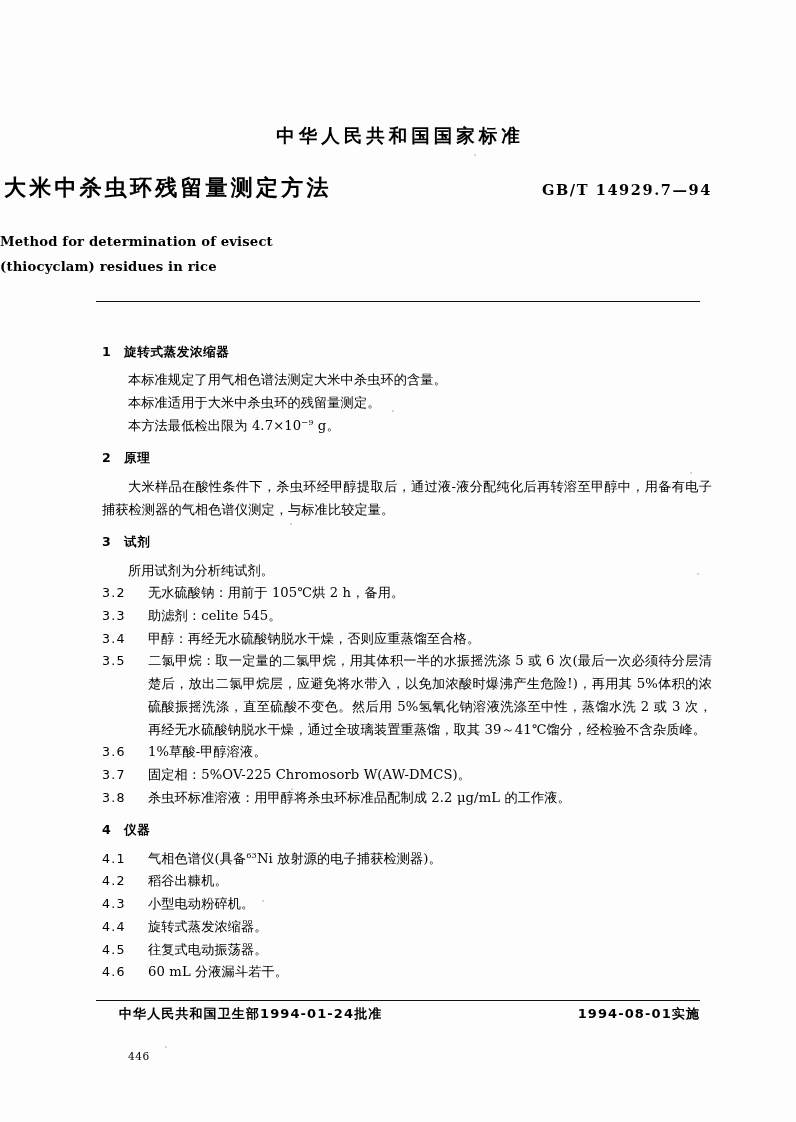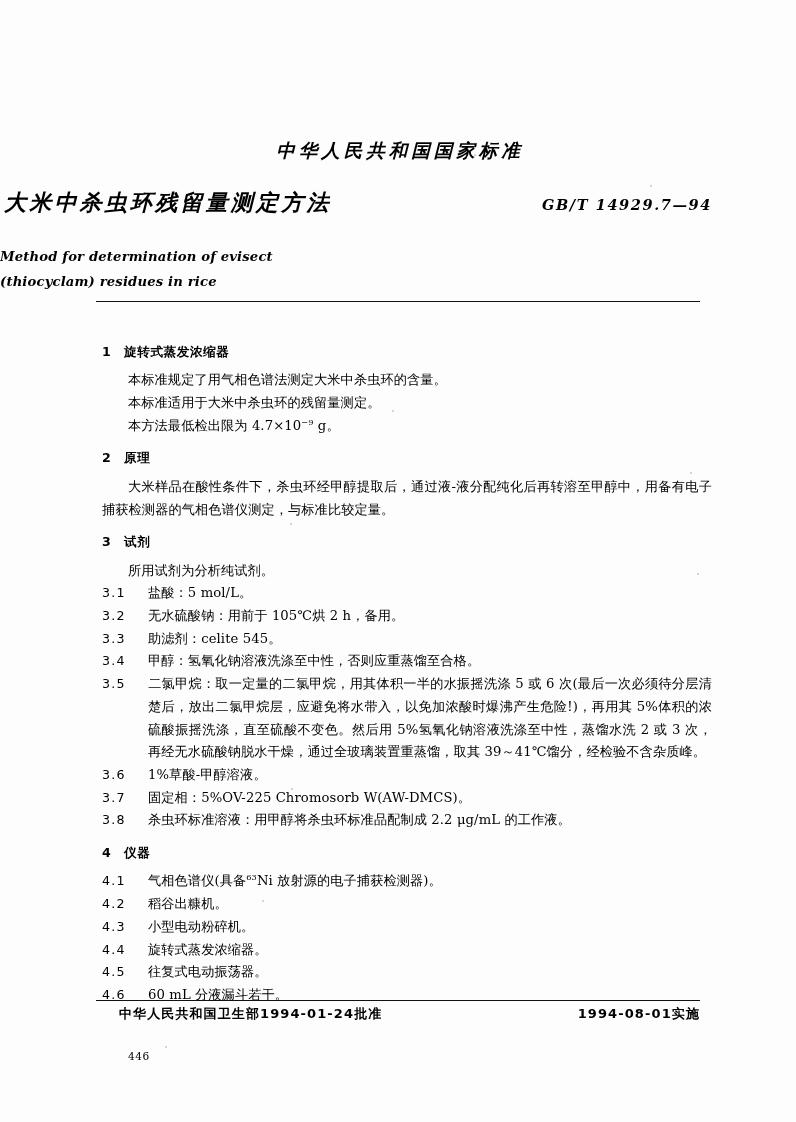--- a/index.html
+++ b/index.html
@@ -18,22 +18,21 @@
     height: 1122px;
     background: #fdfdfd;
     overflow: hidden;
     box-sizing: border-box;
   }
   
   .masthead {
     position: absolute;
     left: 0;
     right: 0;
-    top: 140px;
-    font-style: italic;
+    top: 125px;
   }
   .std-org {
     text-align: center;
     font-family: "DejaVu Sans", "Liberation Sans", sans-serif;
     font-weight: bold;
     font-size: 18.5px;
     letter-spacing: 4.0px;
     padding-left: 4px;
     line-height: 1.2;
   }
@@ -217,24 +216,23 @@
     </div>
     <p class="para indent">大米样品在酸性条件下，杀虫环经甲醇提取后，通过液-液分配纯化后再转溶至甲醇中，用备有电子捕获检测器的气相色谱仪测定，与标准比较定量。</p>
 
     <div class="sec-gap"></div>
 
     <div class="clause-head">
       <span class="num">3</span><span>试剂</span>
     </div>
     <p class="para indent">所用试剂为分析纯试剂。</p>
 
-    <p class="item"><span class="inum">3.1</span><span>盐酸：5 mol/L。</span></p>
     <p class="item"><span class="inum">3.2</span><span>无水硫酸钠：用前于 105℃烘 2 h，备用。</span></p>
     <p class="item"><span class="inum">3.3</span><span>助滤剂：celite 545。</span></p>
-    <p class="item"><span class="inum">3.4</span><span>甲醇：氢氧化钠溶液洗涤至中性，否则应重蒸馏至合格。</span></p>
+    <p class="item"><span class="inum">3.4</span><span>甲醇：再经无水硫酸钠脱水干燥，否则应重蒸馏至合格。</span></p>
     <p class="item"><span class="inum">3.5</span><span>二氯甲烷：取一定量的二氯甲烷，用其体积一半的水振摇洗涤 5 或 6 次(最后一次必须待分层清楚后，放出二氯甲烷层，应避免将水带入，以免加浓酸时爆沸产生危险!)，再用其 5%体积的浓硫酸振摇洗涤，直至硫酸不变色。然后用 5%氢氧化钠溶液洗涤至中性，蒸馏水洗 2 或 3 次，再经无水硫酸钠脱水干燥，通过全玻璃装置重蒸馏，取其 39～41℃馏分，经检验不含杂质峰。</span></p>
     <p class="item"><span class="inum">3.6</span><span>1%草酸-甲醇溶液。</span></p>
     <p class="item"><span class="inum">3.7</span><span>固定相：5%OV-225 Chromosorb W(AW-DMCS)。</span></p>
     <p class="item"><span class="inum">3.8</span><span>杀虫环标准溶液：用甲醇将杀虫环标准品配制成 2.2 μg/mL 的工作液。</span></p>
 
     <div class="sec-gap"></div>
 
     <div class="clause-head">
       <span class="num">4</span><span>仪器</span>
     </div>

